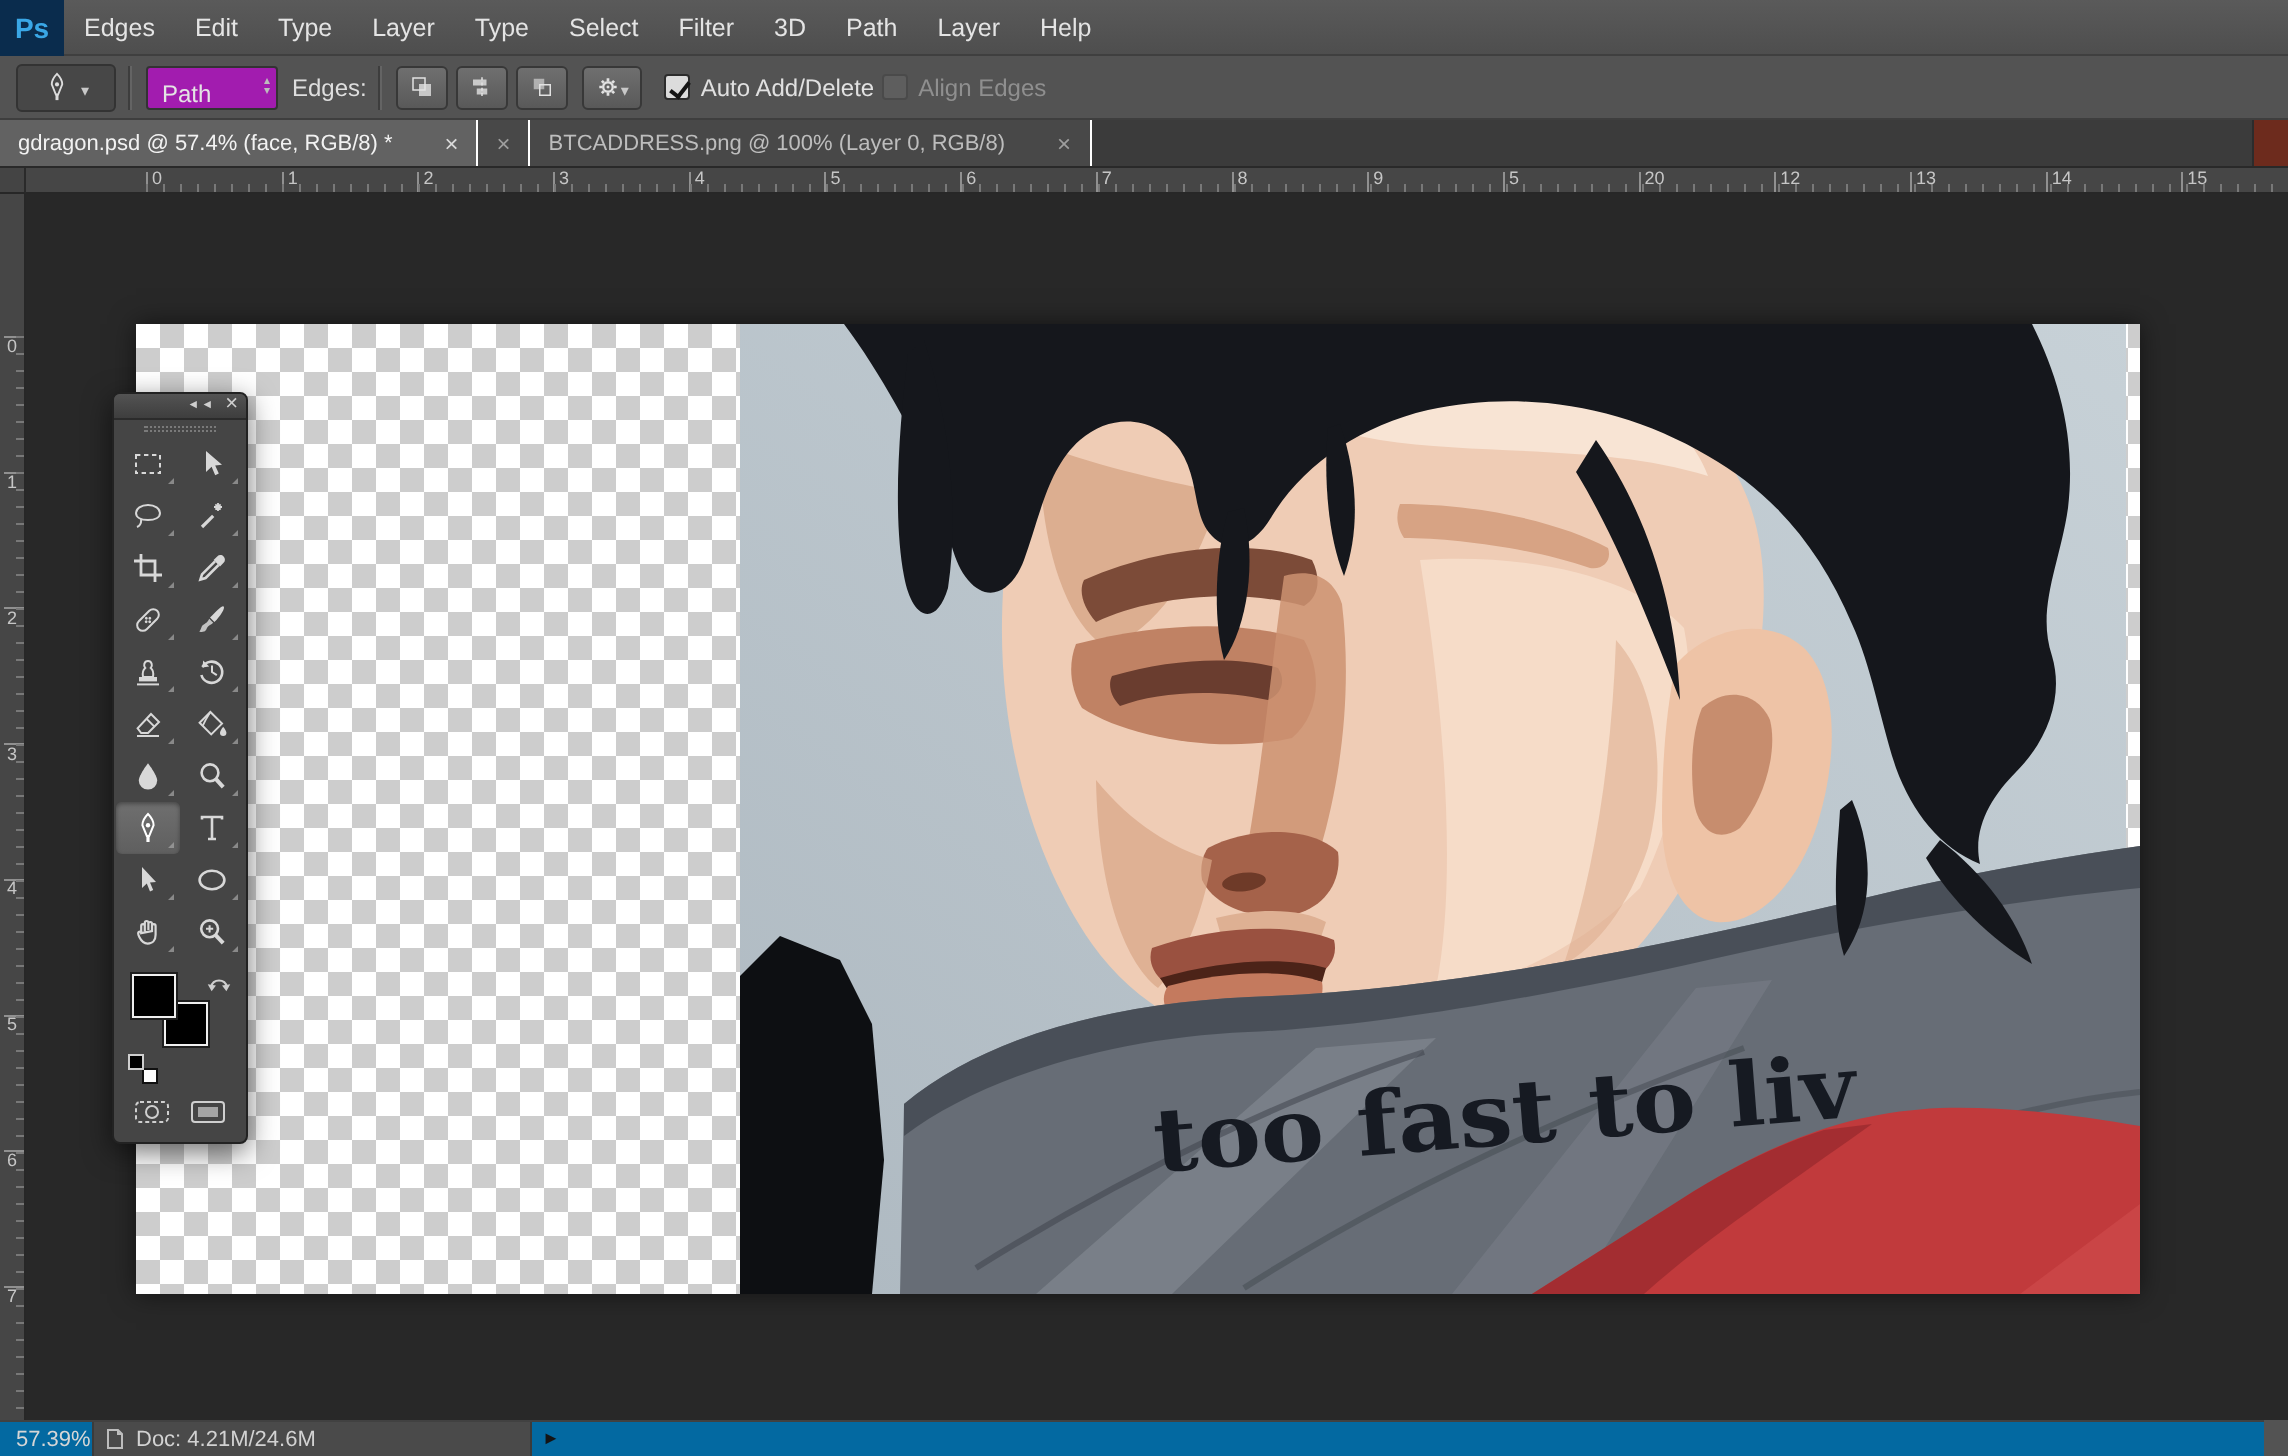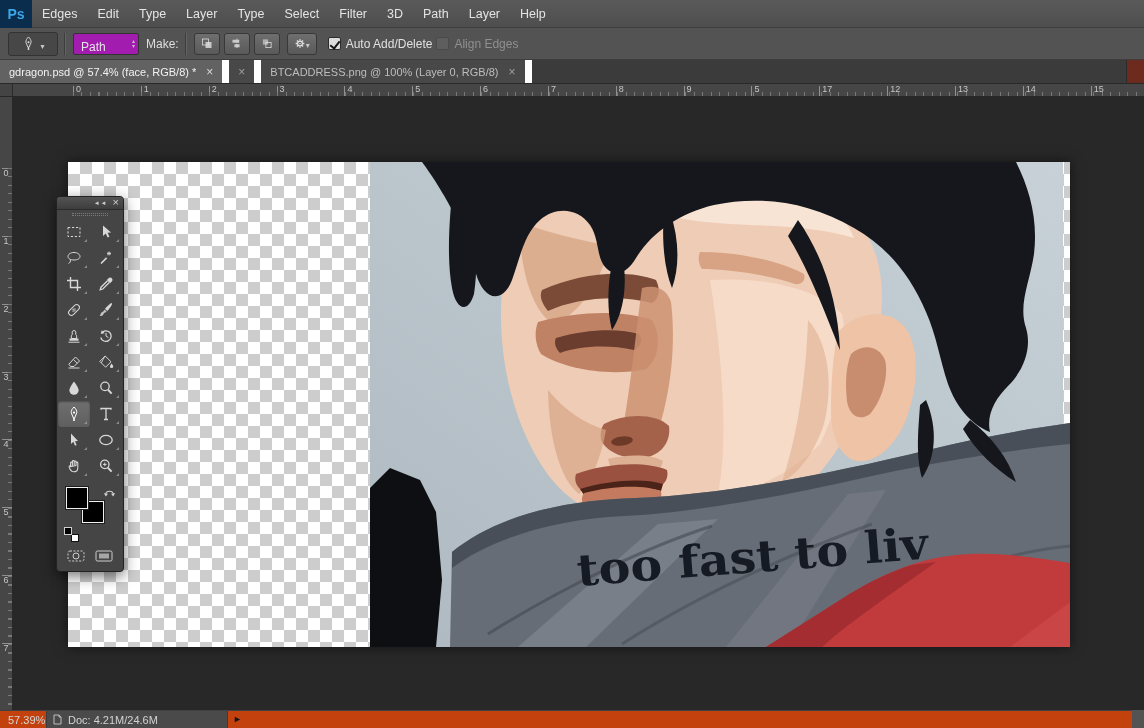--- a/index.html
+++ b/index.html
@@ -38,22 +38,22 @@
   .cb{width:13px;height:13px;background:#dcdcdc;border:1px solid #2c2c2c;border-radius:2px;position:relative}
   .checkbox.checked .cb::after{content:"";position:absolute;left:3.5px;top:0.5px;width:4px;height:8px;
         border:solid #161616;border-width:0 2px 2px 0;transform:rotate(38deg)}
   .cb-label{font-size:12px;color:#e0e0e0}
   .checkbox.disabled .cb{background:#5e5e5e;border-color:#4a4a4a}
   .checkbox.disabled .cb-label{color:#8f8f8f}
 
   
   .tabbar{position:absolute;top:60px;left:0;right:0;height:24px;background:#3b3b3b;display:flex;
           border-bottom:1px solid #292929}
-  .tab{display:flex;align-items:center;gap:10px;padding:0 9px;font-size:11px;background:#484848;
-       color:#bdbdbd;border-right:7px solid #ffffff;white-space:nowrap}
+  .tab{display:flex;align-items:center;gap:26px;padding:0 9px;font-size:11px;background:#484848;
+       color:#bdbdbd;border-right:1px solid #ffffff;white-space:nowrap}
   .tab.active{background:#626262;color:#f2f2f2}
   .tab-close{color:#9e9e9e;font-size:12px;line-height:1}
   .tab.active .tab-close{color:#dadada}
   .tabbar-corner{margin-left:auto;width:18px;height:100%;background:#6d2b1d;border-left:1px solid #2c2c2c}
 
   
   .ruler-corner{position:absolute;top:84px;left:0;width:13px;height:13px;background:#444;
                 border-right:1px solid #2a2a2a;border-bottom:1px solid #272727}
   .ruler-h{position:absolute;top:84px;left:13px;right:0;height:13px;background:#464646;
            border-bottom:1px solid #272727;overflow:hidden}
@@ -105,25 +105,25 @@
   .mini{position:absolute;width:8px;height:8px}
   .mini.back{right:1px;bottom:1px;background:#fff;border:1px solid #111}
   .mini.front{left:0;top:0;background:#000;border:1px solid #cfcfcf}
   .swap{position:absolute;right:7px;top:2px;width:13px;height:13px;color:#cfcfcf}
   .swap svg{width:13px;height:13px}
   .tp-bottom{display:flex;justify-content:space-evenly;align-items:center;padding:2px 4px 7px;color:#cfcfcf}
   .tp-bbtn{width:26px;height:17px;display:flex;align-items:center;justify-content:center}
   .tp-bbtn svg{width:18px;height:12px}
 
   
-  .statusbar{position:absolute;left:0;right:12px;bottom:0;height:18px;background:#c2410c;
+  .statusbar{position:absolute;left:0;right:12px;bottom:0;height:18px;background:#0369a1;
              border-top:1px solid #414141;display:flex;align-items:center;font-size:11px}
   .zoom-field{width:46px;padding-left:8px;color:#d6d6d6}
   .status-inset{height:100%;display:flex;align-items:center;background:#4a4a4a;border-left:1px solid #3b3b3b;
-                border-right:1px solid #3b3b3b;padding:0 6px;gap:6px;width:182px}
+                border-right:1px solid #3b3b3b;padding:0 6px;gap:6px;width:220px}
   .doc-icon{display:flex;color:#bdbdbd}
   .doc-text{color:#d2d2d2;white-space:nowrap}
   .status-arrow{color:#141414;font-size:9px;padding:0 5px;line-height:1}
 </style>
 </head>
 <body>
 
 <svg width="0" height="0" style="position:absolute" aria-hidden="true">
 <defs>
 <symbol id="marquee-icon" viewBox="0 0 16 16">
@@ -257,21 +257,21 @@
     <span class="dd-arrow"></span>
   </div>
   <div class="vsep"></div>
   <div class="combo">
     <span>Path</span>
     <span class="spinners">
         <span>▴</span>
         <span>▾</span>
       </span>
   </div>
-  <span class="opt-label">Make:</span>
+  <span class="opt-label">Edges:</span>
   <div class="vsep"></div>
   <div style="display:flex;gap:4px">
 
   <button class="ibtn">
         <svg viewBox="0 0 16 16">
           <use href="#path-ops-icon"></use>
         </svg>
       </button>
       <button class="ibtn">
         <svg viewBox="0 0 16 16">
@@ -334,21 +334,21 @@
       <span>1</span>
       <span>2</span>
       <span>3</span>
       <span>4</span>
       <span>5</span>
       <span>6</span>
       <span>7</span>
       <span>8</span>
       <span>9</span>
       <span>5</span>
-      <span>17</span>
+      <span>20</span>
       <span>12</span>
       <span>13</span>
       <span>14</span>
       <span>15</span>
     </div>
 </div>
 <div class="ruler-v">
   <div class="rv-major"></div>
   <div class="rv-minor"></div>
   <div class="rv-labels">

